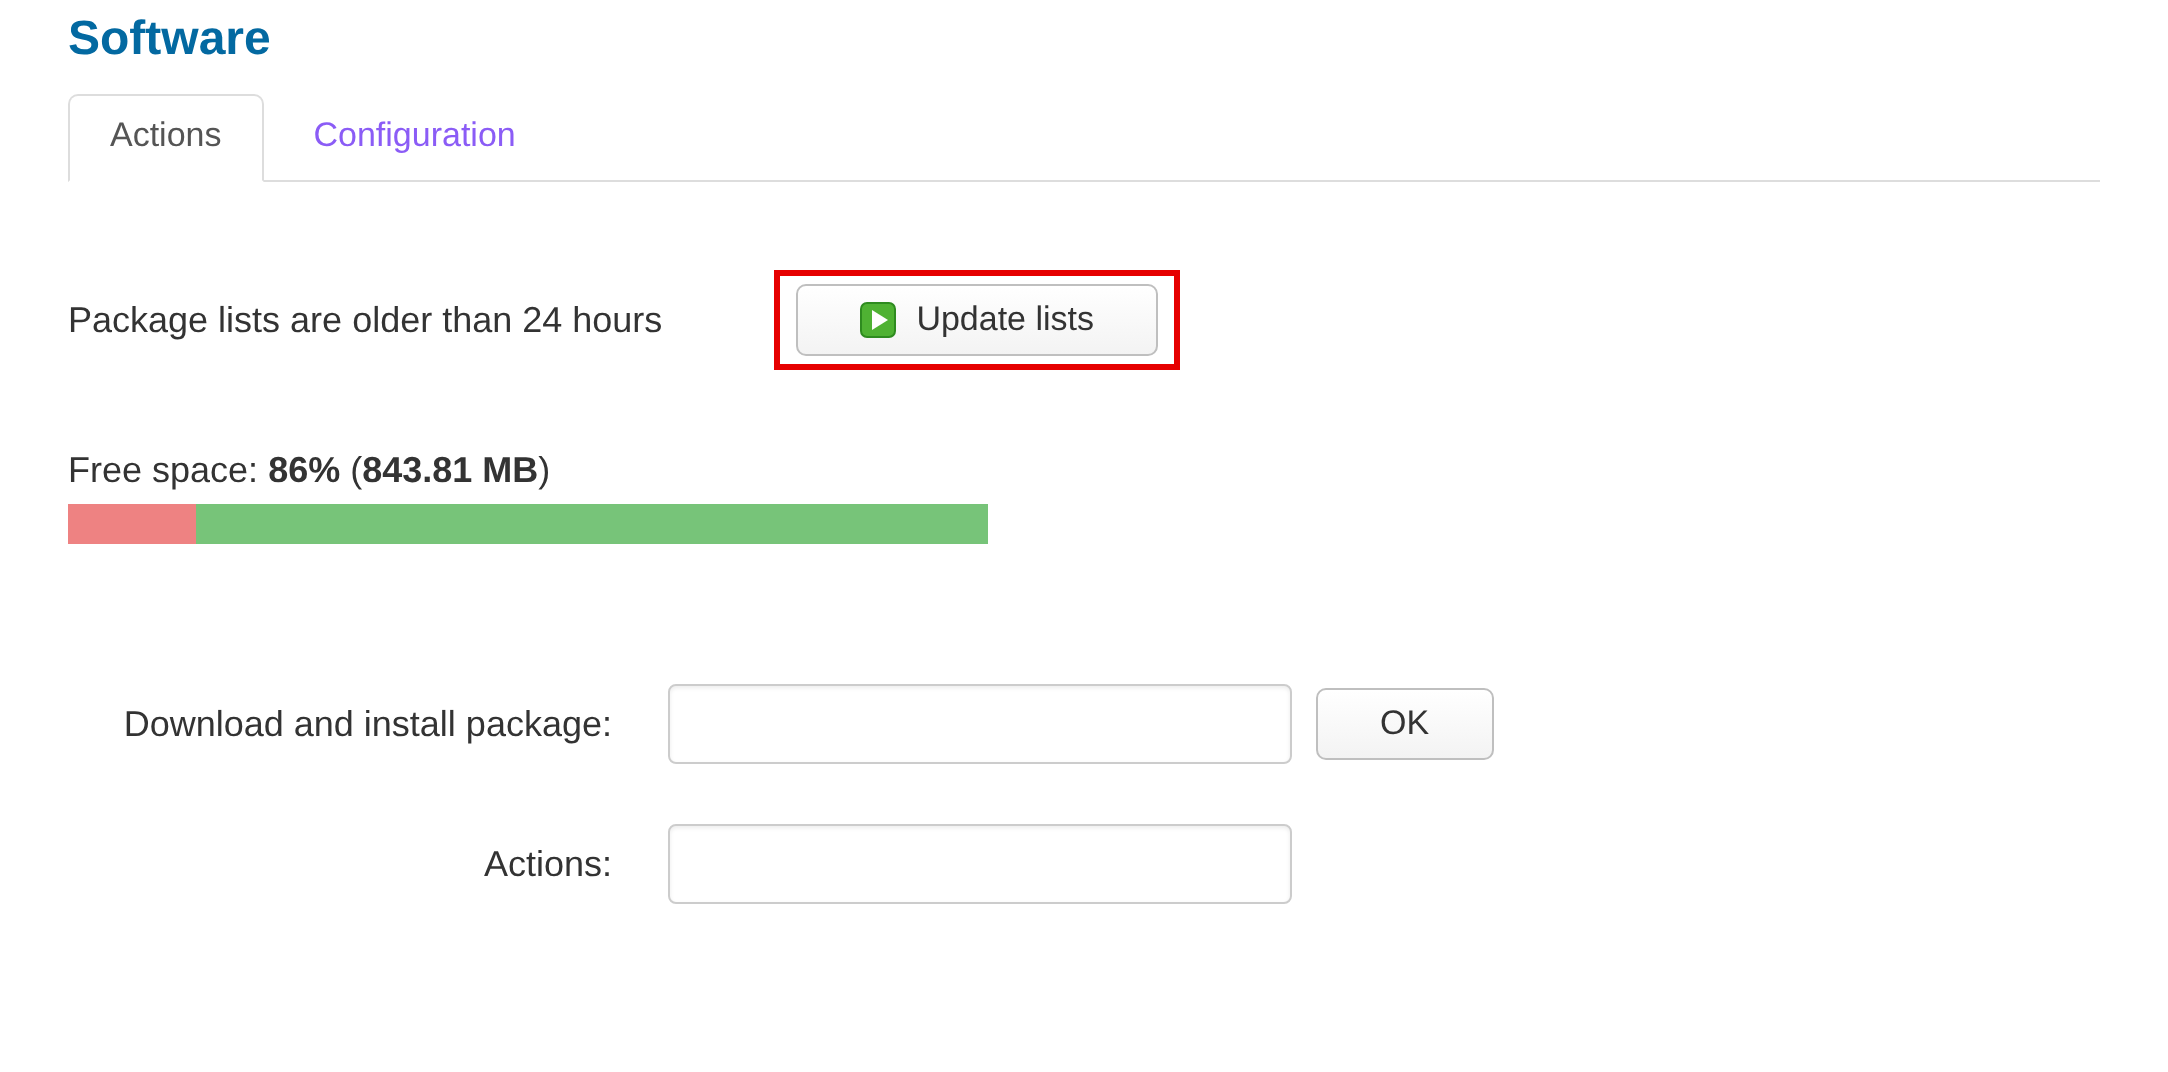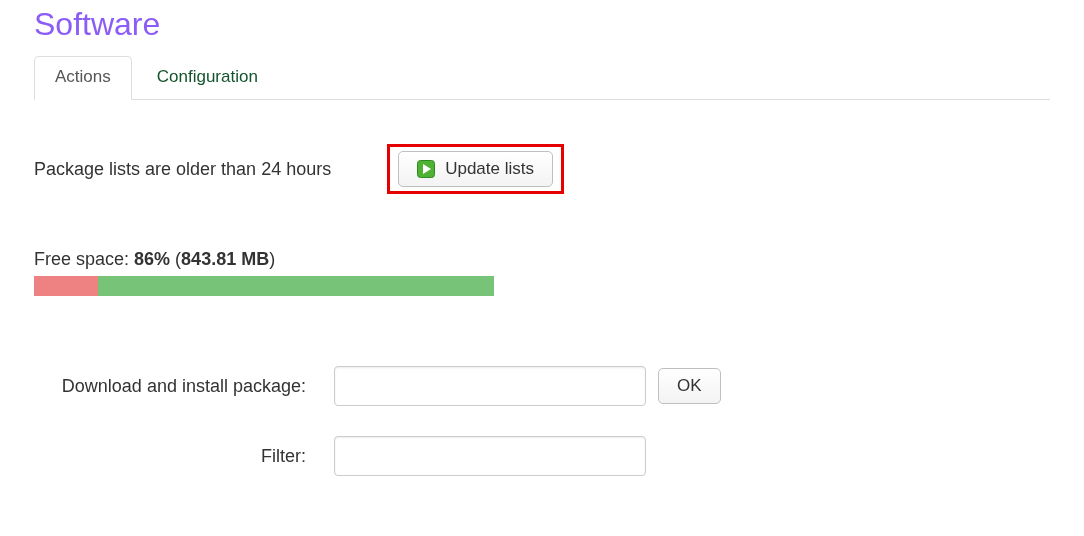--- a/index.html
+++ b/index.html
@@ -10,34 +10,34 @@
     font-size: 17px;
     color: #333;
     background: #fff;
     width: 1084px;
     height: 536px;
   }
   .page {
     padding: 6px 34px;
   }
   h1 {
-    font-size: 32px;
-    font-weight: 400;
+    font-size: 24px;
+    font-weight: 700;
     margin: 0 0 12px 0;
-    color: #8b5cf6;
+    color: #0369a1;
   }
   .tabs {
     display: flex;
     align-items: flex-start;
     border-bottom: 1px solid #ddd;
   }
   .tab {
     padding: 10px 20px 12px 20px;
     margin-right: 4px;
-    color: #14532d;
+    color: #8b5cf6;
     cursor: pointer;
     border: 1px solid transparent;
     border-bottom: none;
     border-top-left-radius: 5px;
     border-top-right-radius: 5px;
     position: relative;
     top: 1px;
   }
   .tab.active {
     color: #555;
@@ -54,40 +54,40 @@
     gap: 56px;
   }
   .status-msg {
     font-size: 18px;
     color: #333;
   }
   .btn {
     display: inline-flex;
     align-items: center;
     gap: 10px;
-    padding: 7px 18px;
+    padding: 7px 31px;
     font-size: 17px;
     color: #333;
     background: linear-gradient(#fff, #f3f3f3);
     border: 1px solid #bfbfbf;
     border-radius: 5px;
     cursor: pointer;
     box-shadow: inset 0 1px 0 rgba(255,255,255,0.8);
   }
   .hl-box {
     display: inline-block;
     border: 3px solid #e60000;
     padding: 4px 8px;
   }
   .icon-play {
     width: 18px;
     height: 18px;
   }
   .free-row {
-    margin-top: 55px;
+    margin-top: 40px;
     font-size: 18px;
   }
   .free-row b { font-weight: 700; }
   .bar {
     margin-top: 6px;
     width: 460px;
     height: 20px;
     display: flex;
   }
   .bar-used {
@@ -168,19 +168,19 @@
 
     <div class="form">
       <div class="frow">
         <div class="flabel">Download and install package:</div>
         <input class="finput" type="text" value="" style="">
         <button class="btn">
           <span>OK</span>
         </button>
       </div>
       <div class="frow">
-        <div class="flabel">Filter:</div>
+        <div class="flabel">Actions:</div>
         <input class="finput" type="text" value="" style="">
       </div>
     </div>
 
   </div>
 </div>
 
 </body></html>

